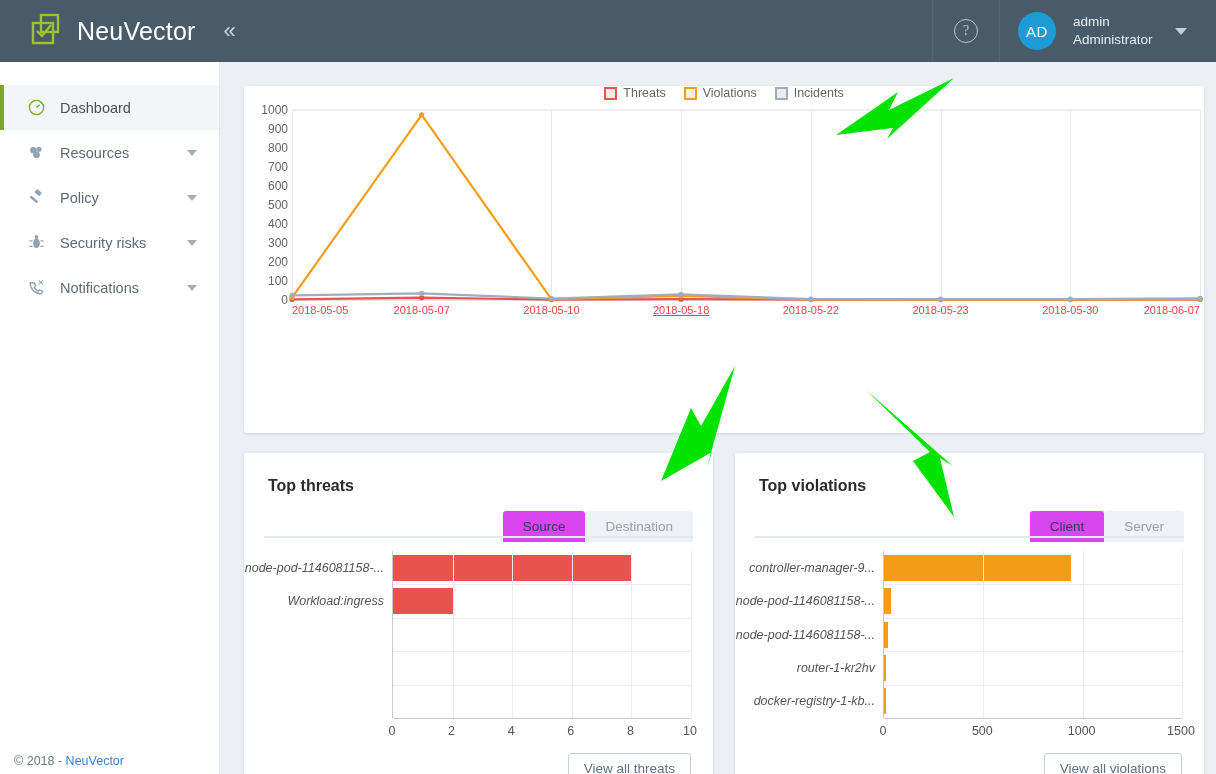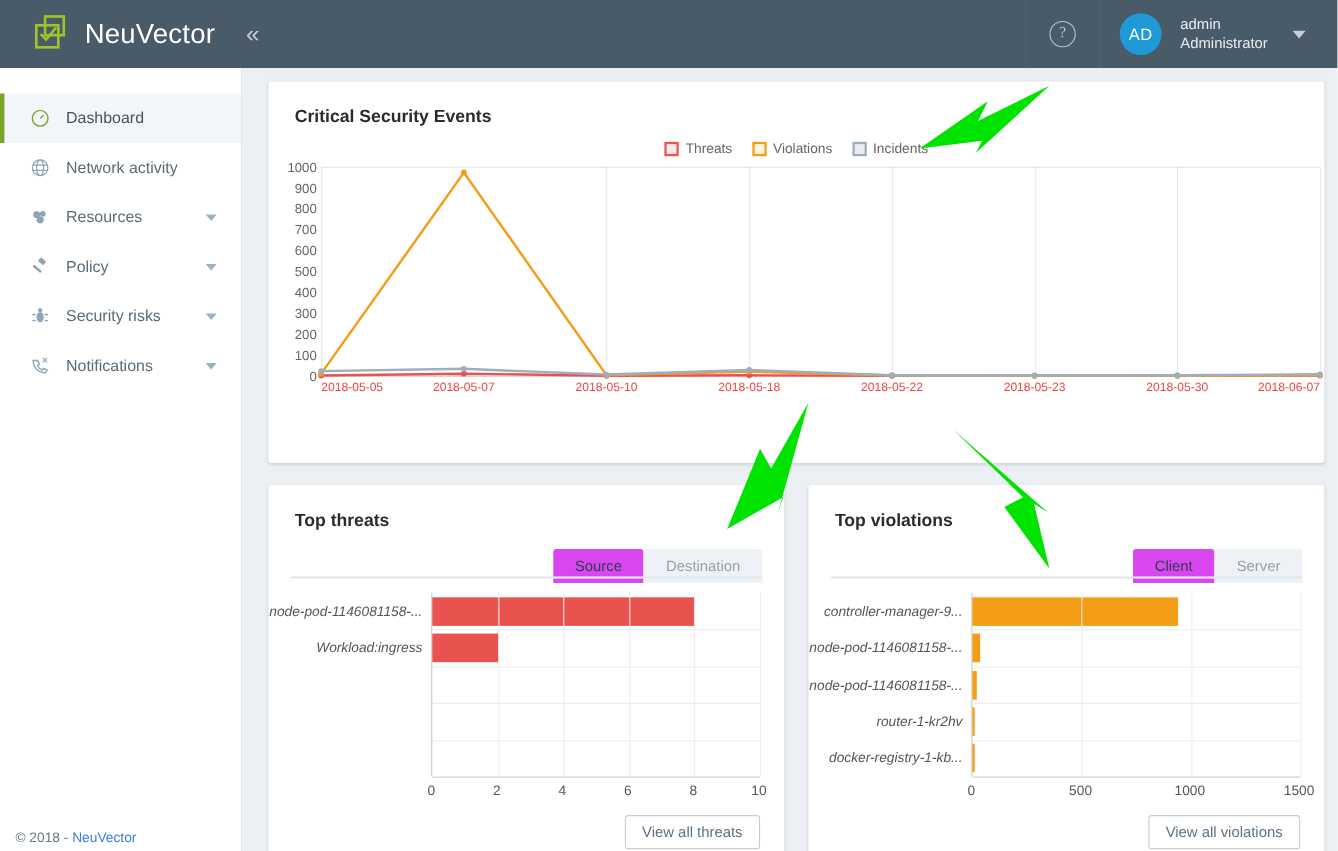--- a/index.html
+++ b/index.html
@@ -233,30 +233,20 @@
         <span class="nav-ico">
           <svg width="19" height="19" viewBox="0 0 24 24" fill="none" stroke="currentColor" stroke-width="1.6">
             <circle cx="12" cy="12" r="9"></circle>
             <path d="M12 12 L16 8.5"></path>
           </svg>
         </span>
         <span class="nav-label">Dashboard</span>
       </div>
       <div class="nav-item">
         <span class="nav-ico">
-          <svg width="19" height="19" viewBox="0 0 24 24" fill="none" stroke="currentColor" stroke-width="1.4">
-            <circle cx="12" cy="12" r="9"></circle>
-            <ellipse cx="12" cy="12" rx="4" ry="9"></ellipse>
-            <path d="M3.3 9h17.4M3.3 15h17.4"></path>
-          </svg>
-        </span>
-        <span class="nav-label">Network activity</span>
-      </div>
-      <div class="nav-item">
-        <span class="nav-ico">
           <svg width="19" height="19" viewBox="0 0 24 24" fill="currentColor">
             <circle cx="8" cy="9" r="4"></circle>
             <circle cx="15" cy="8" r="3.3"></circle>
             <circle cx="12" cy="15" r="4.2"></circle>
           </svg>
         </span>
         <span class="nav-label">Resources</span>
         <span class="nav-caret"></span>
       </div>
       <div class="nav-item">
@@ -293,21 +283,20 @@
     </div>
 </div>
 
 <div class="footer">
   <span>© 2018 - </span><a href="#">NeuVector</a>
 </div>
 
 <div class="main">
 
   <div class="card" id="events-card">
-    <div class="card-title">Critical Security Events</div>
     <div class="legend" id="events-legend">
         <div class="legend-item">
           <span class="legend-box" style="border-color:#ef5350;background:#fdeaea"></span>
           <span class="legend-text">Threats</span>
         </div>
         <div class="legend-item">
           <span class="legend-box" style="border-color:#f59c17;background:#fdf2e0"></span>
           <span class="legend-text">Violations</span>
         </div>
         <div class="legend-item">
@@ -366,21 +355,21 @@
             <circle cx="518.9" cy="189.1" r="2.6" fill="#9fadc0"></circle>
             <circle cx="648.6" cy="189.2" r="2.6" fill="#9fadc0"></circle>
             <circle cx="778.3" cy="189.1" r="2.6" fill="#9fadc0"></circle>
             <circle cx="908.0" cy="188.3" r="2.6" fill="#9fadc0"></circle>
           </svg>
         </div>
       <div class="ln-xlabels" id="ln-xlabels">
           <span style="left: 0px; transform: none;">2018-05-05</span>
           <span style="left: 129.714px;">2018-05-07</span>
           <span style="left: 259.429px;">2018-05-10</span>
-          <span style="left: 389.143px;">2018-05-18</span>
+          <span style="left: 389.143px; text-decoration: underline;">2018-05-18</span>
           <span style="left: 518.857px;">2018-05-22</span>
           <span style="left: 648.571px;">2018-05-23</span>
           <span style="left: 778.286px;">2018-05-30</span>
           <span style="left: 908px; transform: translateX(-100%);">2018-06-07</span>
         </div>
     </div>
   </div>
 
   <div class="row2">
 

